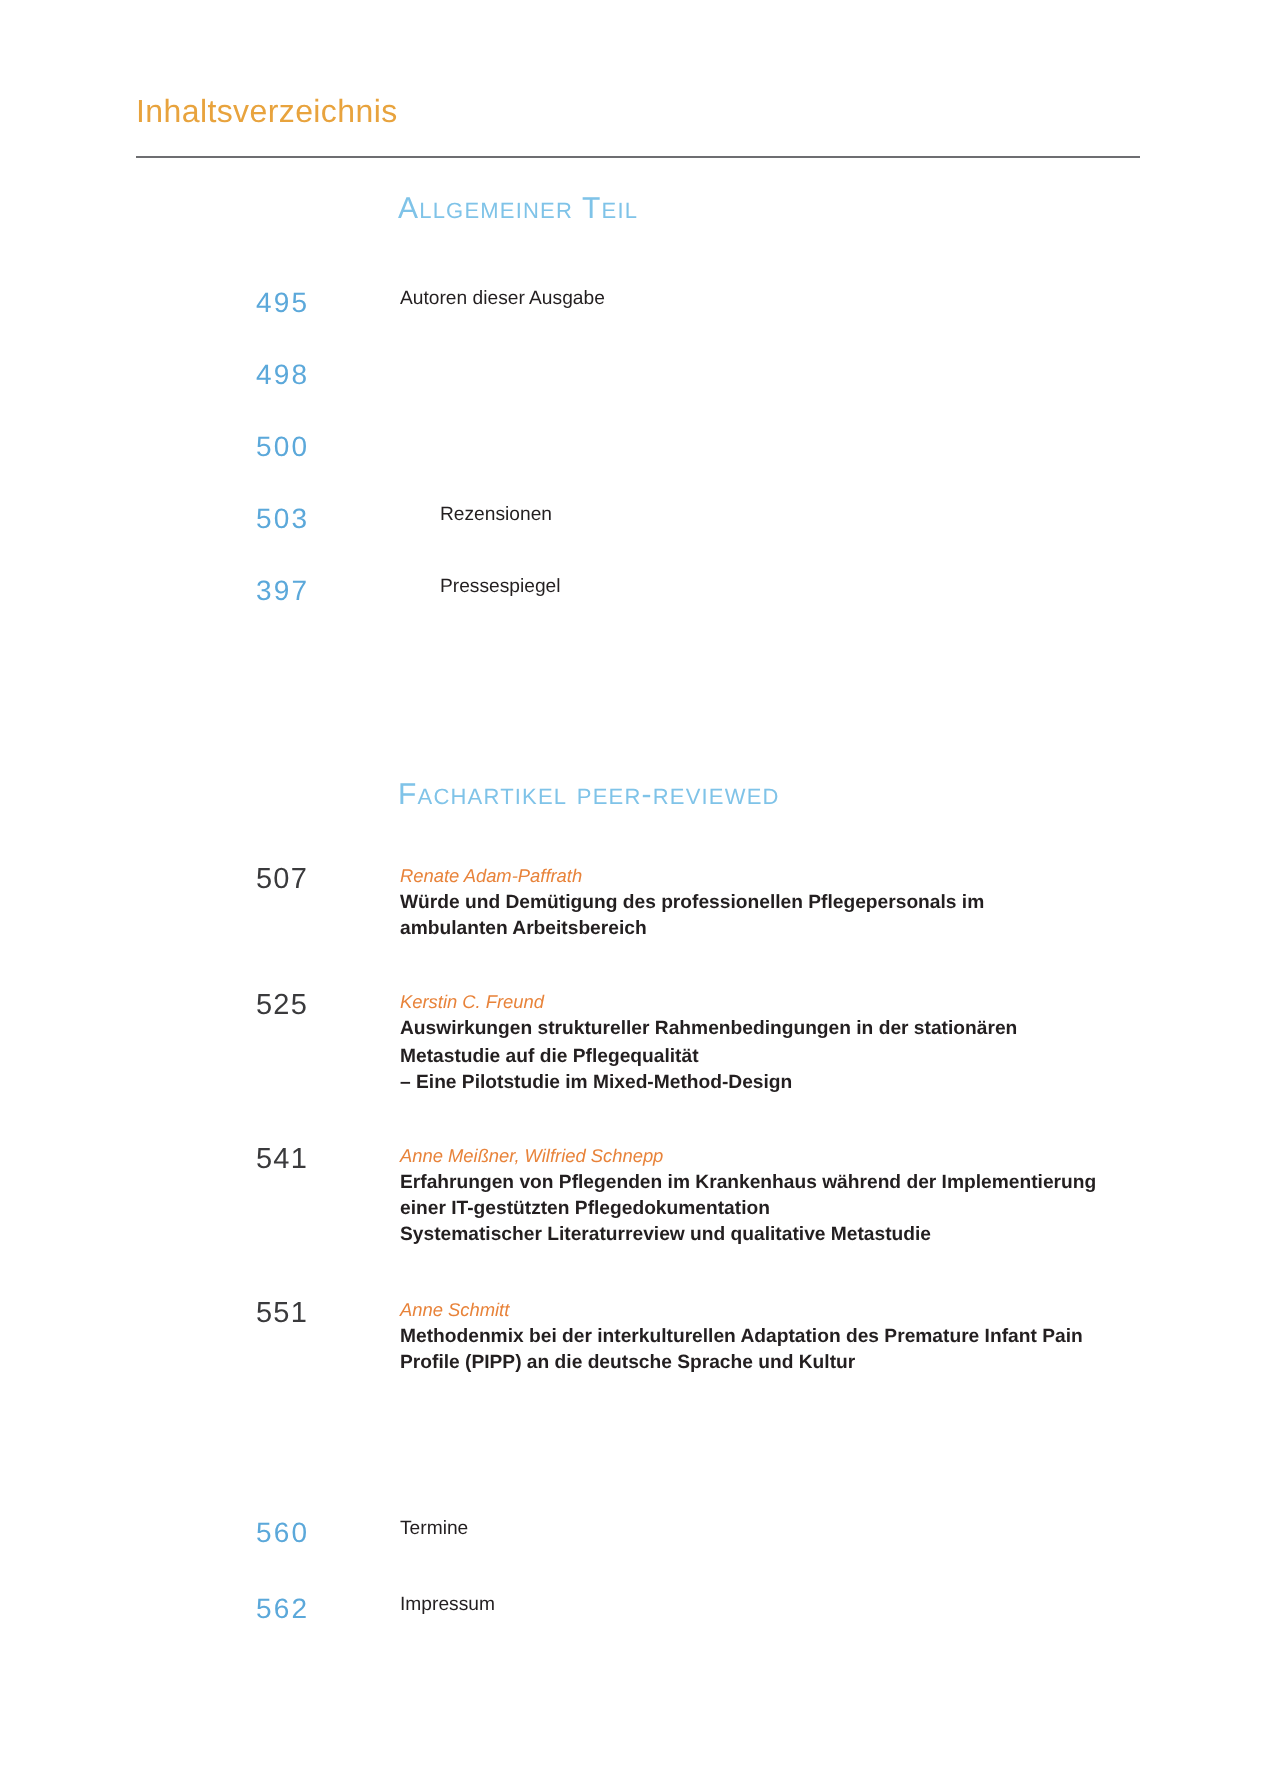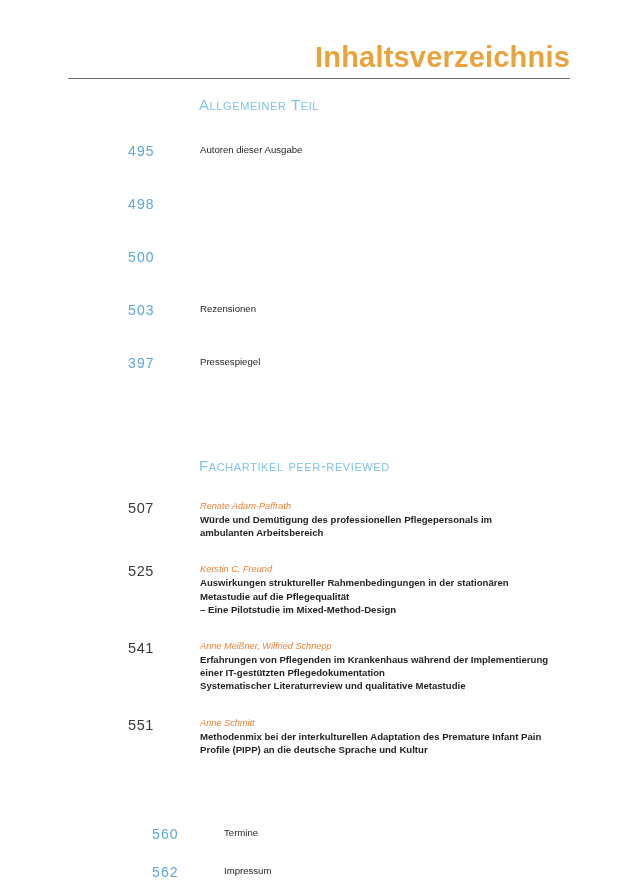--- a/index.html
+++ b/index.html
@@ -23,23 +23,22 @@
   }
 
   
   .masthead {
     position: absolute;
     left: 68px;
     right: 67px;
     top: 42px;
   }
   .masthead-title {
-    text-align: right;
-    font-size: 29px;
-    font-weight: 700;
+    font-size: 16px;
+    font-weight: 400;
     letter-spacing: 0.2px;
     color: #E8A33D;
     line-height: 30px;
     white-space: nowrap;
   }
   .masthead-rule {
     margin-top: 6px;
     height: 1px;
     background: #6d6e71;
     width: 100%;
@@ -105,30 +104,30 @@
   .article-title {
     font-size: 9.6px;
     line-height: 13.2px;
     color: #231f20;
     font-weight: bold;
   }
   .article-title .tline { display: block; white-space: nowrap; }
 
   
   .g-list { margin-top: 30px; }
-  .g-row + .g-row { margin-top: 37px; }
+  .g-row + .g-row { margin-top: 20px; gap: 20px; }
 
   .section-heading.reviewed {
     margin-left: 199px;
     margin-top: 86px;
   }
   .a-list { margin-top: 26px; }
   .a-row + .a-row { margin-top: 24px; }
 
-  .tail-list { margin-top: 70px; padding-left: 24px; }
+  .tail-list { margin-top: 70px; }
   .tail-row + .tail-row { margin-top: 22px; }
 </style>
 </head>
 <body>
 
 <div class="page">
 
   <div class="masthead">
     <div class="masthead-title">Inhaltsverzeichnis</div>
     <div class="masthead-rule"></div>

